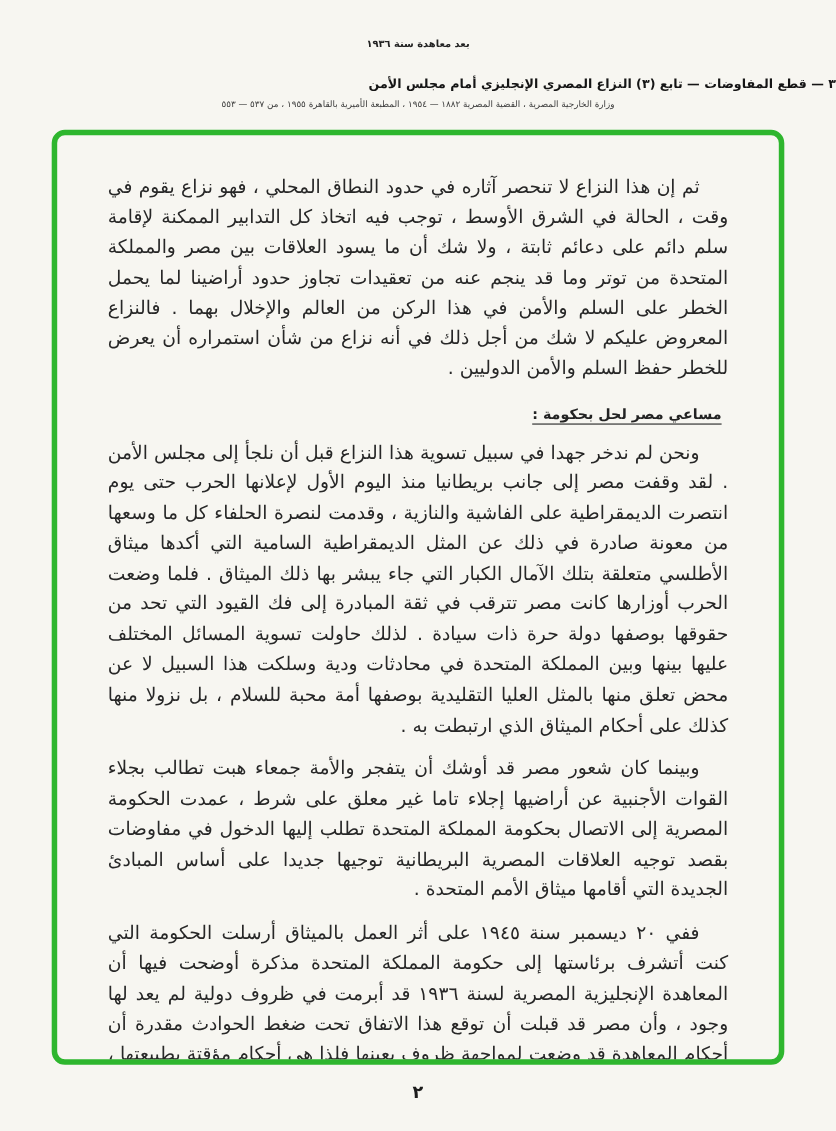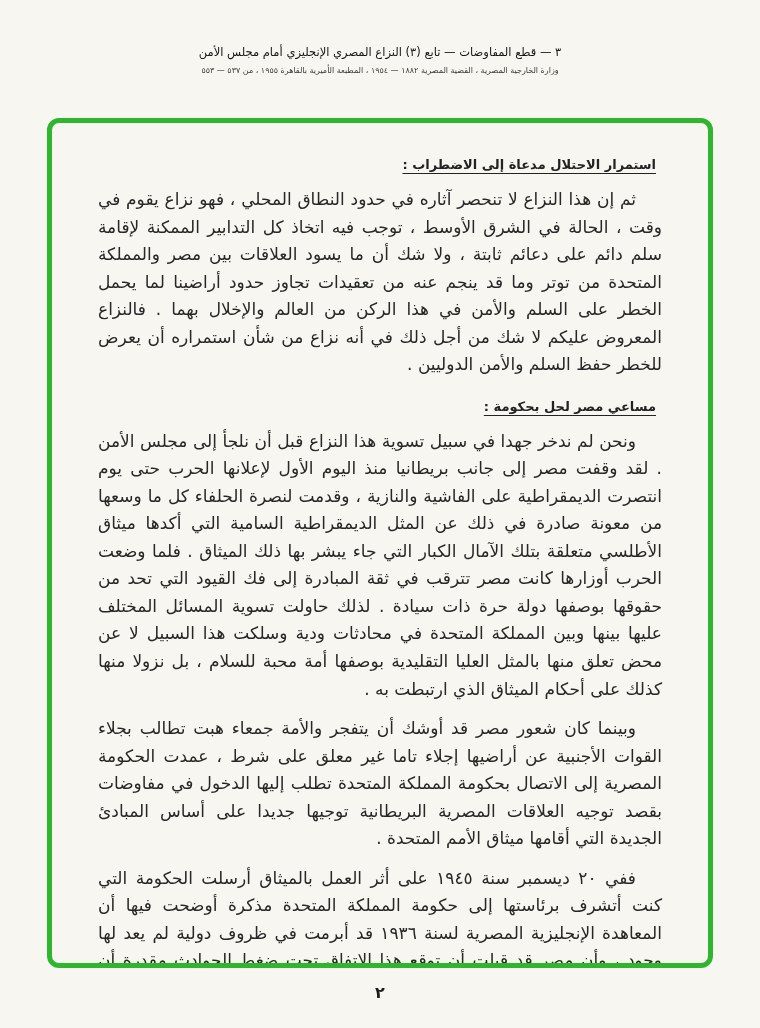--- a/index.html
+++ b/index.html
@@ -25,23 +25,24 @@
     color: #1d1d1d;
   }
   .header-line1 {
     font-size: 9px;
     font-weight: bold;
     letter-spacing: 1px;
     color: #222;
   }
   .header-line2 {
     font-size: 11.5px;
-    font-weight: normal;
-    margin-top: 9px;
+    font-weight: bold;
+    margin-top: 23px;
     color: #151515;
+    text-align: right;
   }
   .header-line3 {
     font-size: 8px;
     margin-top: 7px;
     color: #3a3a3a;
     letter-spacing: 0.3px;
     text-align: center;
   }
   .green-box {
     position: absolute;
@@ -85,26 +86,26 @@
     font-weight: bold;
     color: #1c1c1c;
   }
 </style>
 </head>
 <body>
 
 <div class="page">
 
   <div class="header">
+    <div class="header-line1">بعد معاهدة سنة ١٩٣٦</div>
     <div class="header-line2">٣ — قطع المفاوضات — تابع (٣) النزاع المصري الإنجليزي أمام مجلس الأمن</div>
     <div class="header-line3">وزارة الخارجية المصرية ، القضية المصرية ١٨٨٢ — ١٩٥٤ ، المطبعة الأميرية بالقاهرة ١٩٥٥ ، من ٥٣٧ — ٥٥٣</div>
   </div>
 
   <div class="green-box">
-    <div class="sec-heading">استمرار الاحتلال مدعاة إلى الاضطراب :</div>
     <p class="body-par">ثم إن هذا النزاع لا تنحصر آثاره في حدود النطاق المحلي ، فهو نزاع يقوم في وقت ، الحالة في الشرق الأوسط ، توجب فيه اتخاذ كل التدابير الممكنة لإقامة سلم دائم على دعائم ثابتة ، ولا شك أن ما يسود العلاقات بين مصر والمملكة المتحدة من توتر وما قد ينجم عنه من تعقيدات تجاوز حدود أراضينا لما يحمل الخطر على السلم والأمن في هذا الركن من العالم والإخلال بهما . فالنزاع المعروض عليكم لا شك من أجل ذلك في أنه نزاع من شأن استمراره أن يعرض للخطر حفظ السلم والأمن الدوليين .</p>
 
     <div class="sec-heading second">مساعي مصر لحل بحكومة :</div>
     <p class="body-par">ونحن لم ندخر جهدا في سبيل تسوية هذا النزاع قبل أن نلجأ إلى مجلس الأمن . لقد وقفت مصر إلى جانب بريطانيا منذ اليوم الأول لإعلانها الحرب حتى يوم انتصرت الديمقراطية على الفاشية والنازية ، وقدمت لنصرة الحلفاء كل ما وسعها من معونة صادرة في ذلك عن المثل الديمقراطية السامية التي أكدها ميثاق الأطلسي متعلقة بتلك الآمال الكبار التي جاء يبشر بها ذلك الميثاق . فلما وضعت الحرب أوزارها كانت مصر تترقب في ثقة المبادرة إلى فك القيود التي تحد من حقوقها بوصفها دولة حرة ذات سيادة . لذلك حاولت تسوية المسائل المختلف عليها بينها وبين المملكة المتحدة في محادثات ودية وسلكت هذا السبيل لا عن محض تعلق منها بالمثل العليا التقليدية بوصفها أمة محبة للسلام ، بل نزولا منها كذلك على أحكام الميثاق الذي ارتبطت به .</p>
     <p class="body-par">وبينما كان شعور مصر قد أوشك أن يتفجر والأمة جمعاء هبت تطالب بجلاء القوات الأجنبية عن أراضيها إجلاء تاما غير معلق على شرط ، عمدت الحكومة المصرية إلى الاتصال بحكومة المملكة المتحدة تطلب إليها الدخول في مفاوضات بقصد توجيه العلاقات المصرية البريطانية توجيها جديدا على أساس المبادئ الجديدة التي أقامها ميثاق الأمم المتحدة .</p>
     <p class="body-par">ففي ٢٠ ديسمبر سنة ١٩٤٥ على أثر العمل بالميثاق أرسلت الحكومة التي كنت أتشرف برئاستها إلى حكومة المملكة المتحدة مذكرة أوضحت فيها أن المعاهدة الإنجليزية المصرية لسنة ١٩٣٦ قد أبرمت في ظروف دولية لم يعد لها وجود ، وأن مصر قد قبلت أن توقع هذا الاتفاق تحت ضغط الحوادث مقدرة أن أحكام المعاهدة قد وضعت لمواجهة ظروف بعينها فلذا هي أحكام مؤقتة بطبيعتها ، وبينت أنه لما كانت هذه الظروف قد زالت فإن معاهدة سنة ١٩٣٦ ينبغي اعتبارها قد استنفدت أغراضها .</p>
   </div>
 
   <div class="page-number">٢</div>
 

